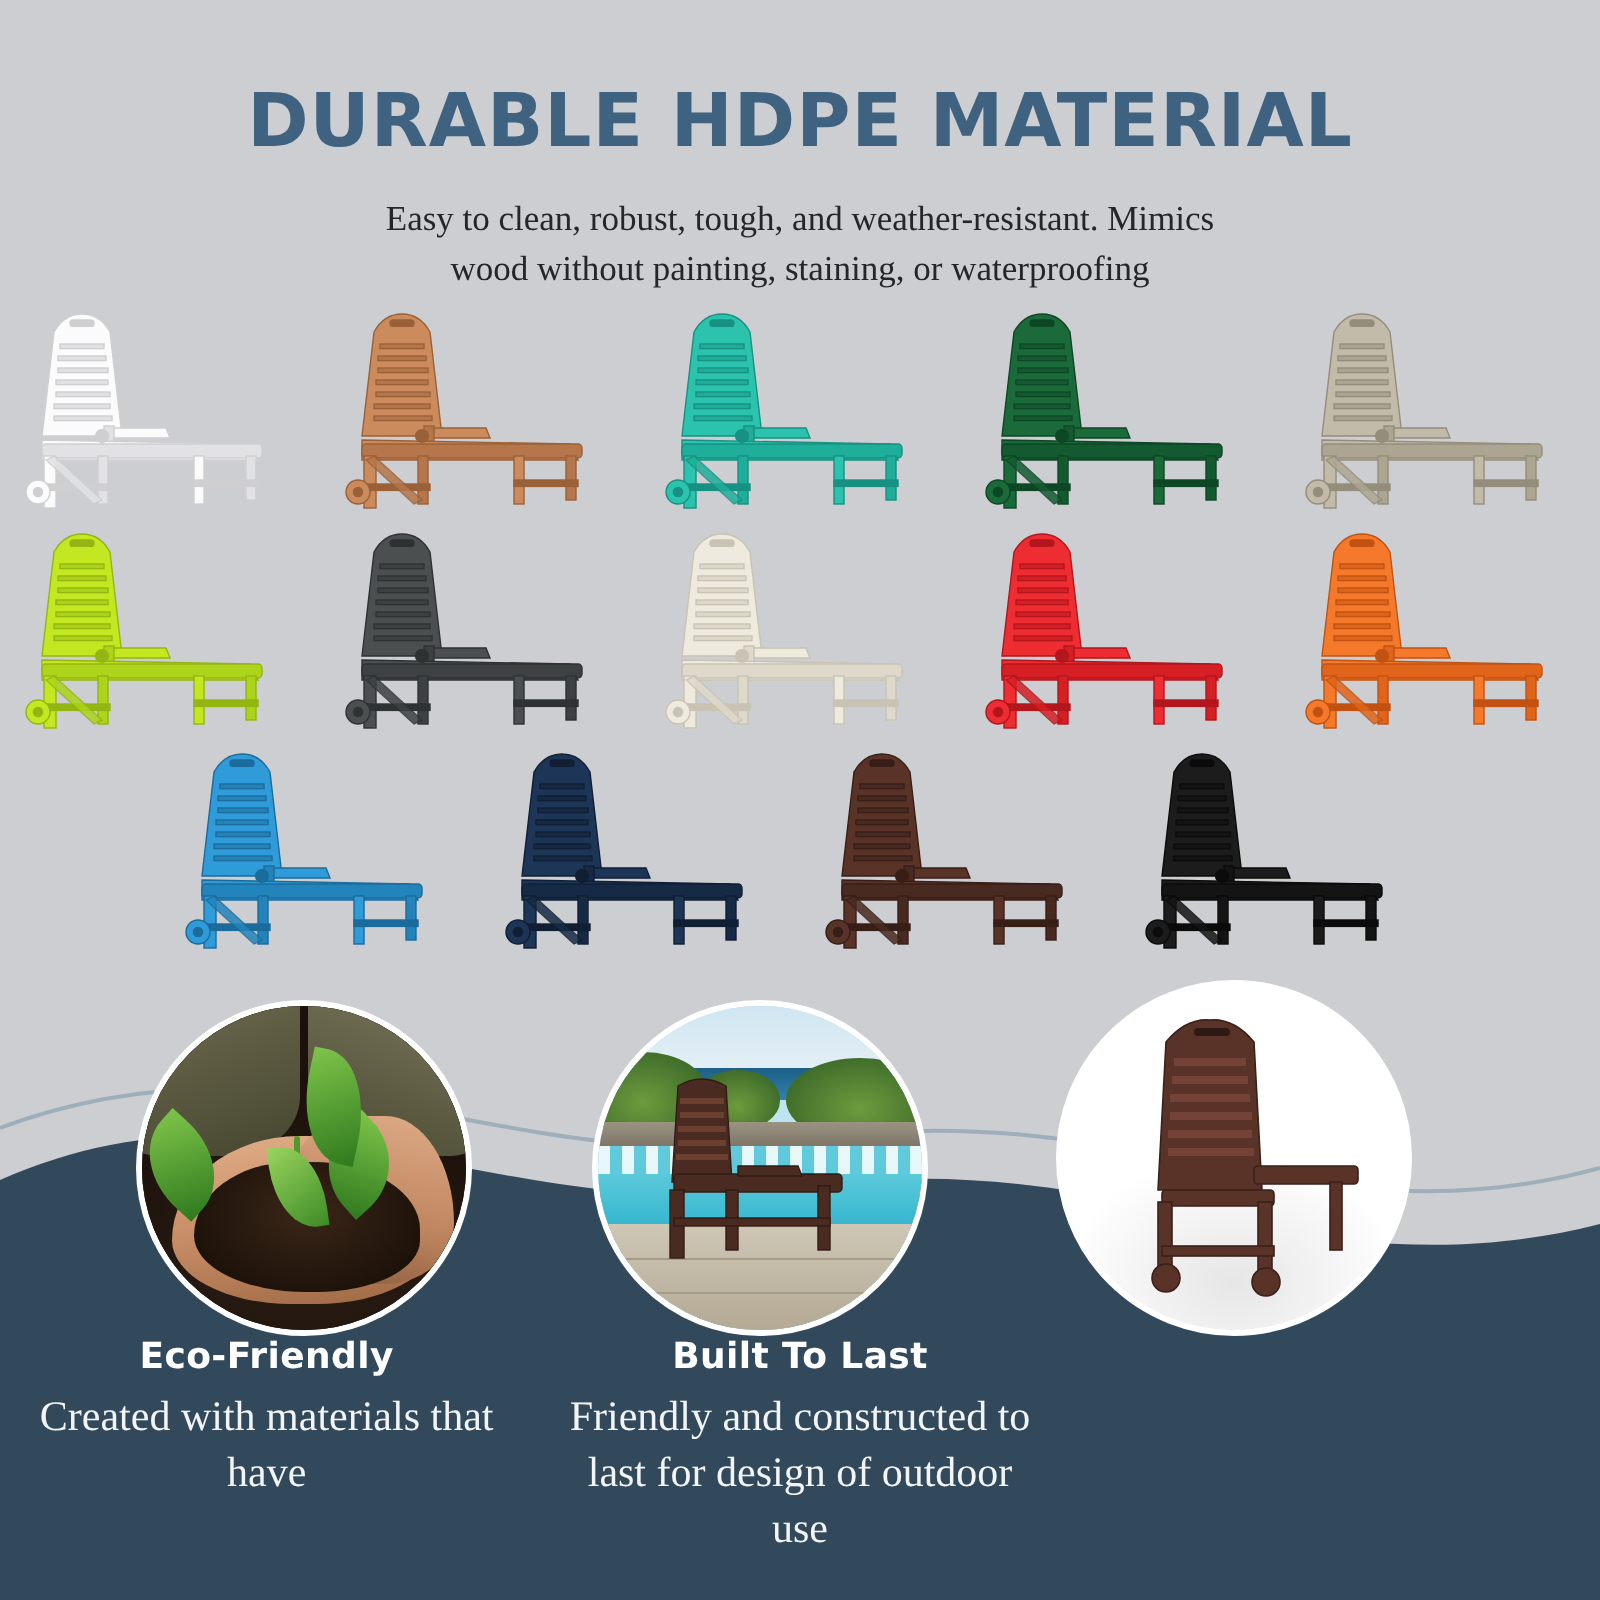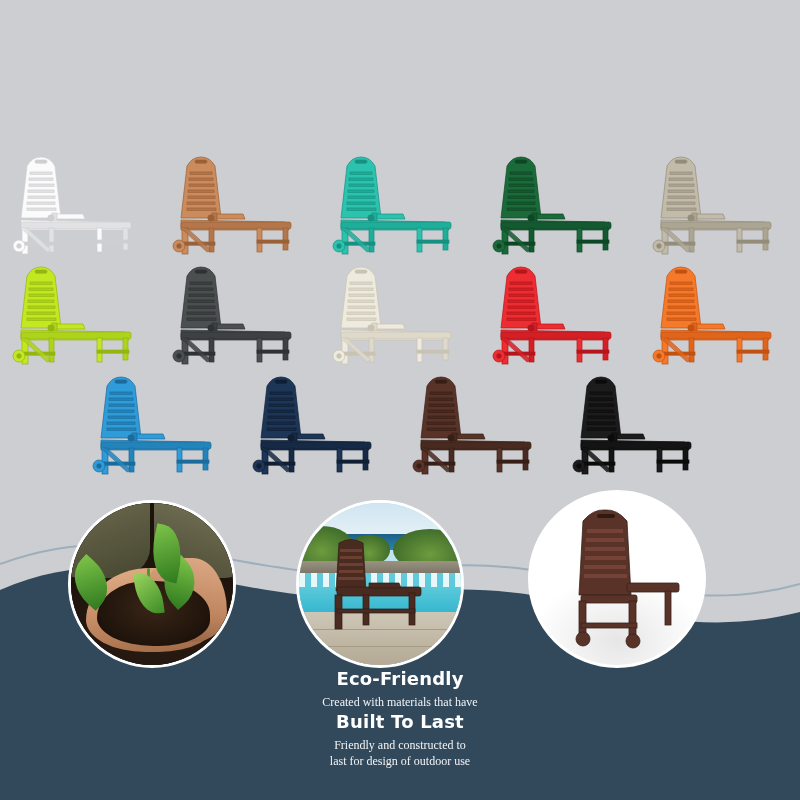--- a/index.html
+++ b/index.html
@@ -35,35 +35,35 @@
   .row{display:flex;justify-content:center;align-items:flex-end;height:110px;}
   .row.r3{padding-left:0;}
   .cell{width:160px;height:110px;display:flex;align-items:flex-end;justify-content:center;}
   .cell svg{display:block;}
 
   
   .panel{position:absolute;left:0;top:520px;width:800px;height:280px;}
   .panel svg.wave{position:absolute;left:0;top:0;}
   .panel-content{position:absolute;left:0;top:0;width:800px;height:280px;}
 
-  .cols{position:absolute;left:0;top:148px;width:800px;display:flex;flex-direction:column;}
+  .cols{position:absolute;left:0;top:148px;width:800px;display:flex;}
   .col{flex:1;text-align:center;padding:0 14px;box-sizing:border-box;}
   .col h3{
     margin:0 0 6px 0;
     font-family:"DejaVu Sans",sans-serif;
     font-weight:bold;
     font-size:18px;
     color:#ffffff;
     line-height:1.18;
     letter-spacing:0.2px;
   }
   .col p{
     margin:0;
     font-family:"Liberation Serif",serif;
-    font-size:12px;
+    font-size:21px;
     line-height:1.32;
     color:#f2f4f6;
   }
 
   
   .circle{
     position:absolute;
     border-radius:50%;
     border:3px solid #ffffff;
     overflow:hidden;
@@ -127,20 +127,27 @@
   .studio{position:absolute;inset:0;background:
      radial-gradient(ellipse 80% 60% at 50% 86%, #e6e6e6 0%, #ffffff 62%);}
 
   .ph-chair{position:absolute;}
 </style>
 </head>
 <body>
 
 <div class="stage">
 
+  <div class="header">
+    <h1 class="title">DURABLE HDPE MATERIAL</h1>
+    <p class="subtitle">
+      <span>Easy to clean, robust, tough, and weather-resistant. Mimics</span><br>
+      <span>wood without painting, staining, or waterproofing</span>
+    </p>
+  </div>
 
   <div class="rows">
     <div class="row r1">
         <div class="cell">
   <svg width="150" height="108" viewBox="0 0 150 108">
     <g stroke="#cfcfd2" stroke-width="0.7">
 
       <path d="M22,12 q5,-9 14,-9 q9,0 14,9 l6,52 -40,0 z" fill="#fbfbfb"></path>
       <rect x="30" y="6" width="12" height="3.2" rx="1.6" fill="#cfcfd2"></rect>
 

